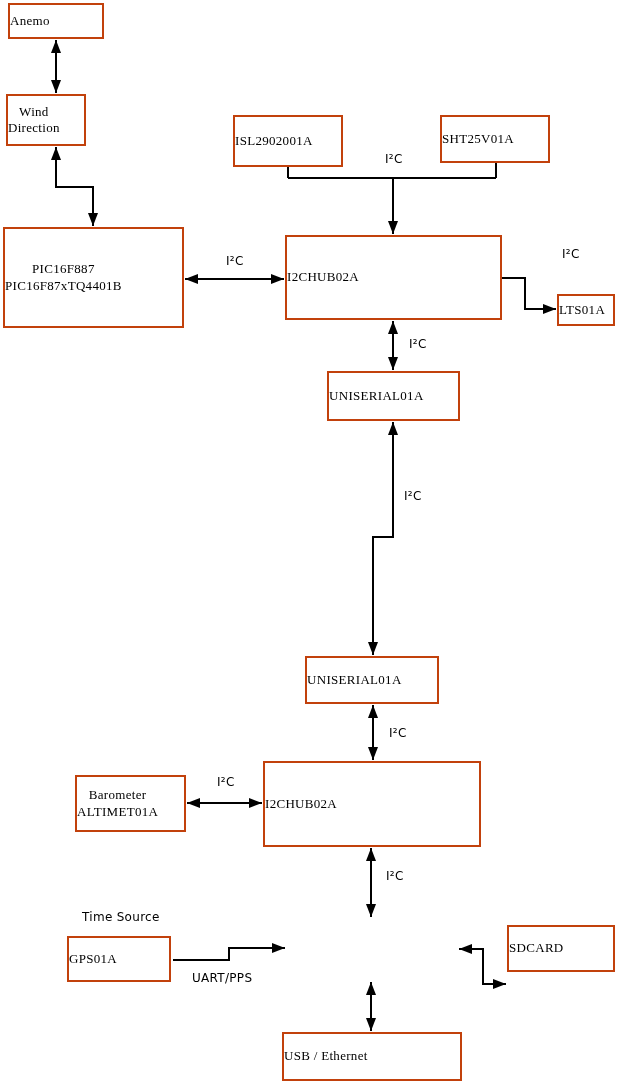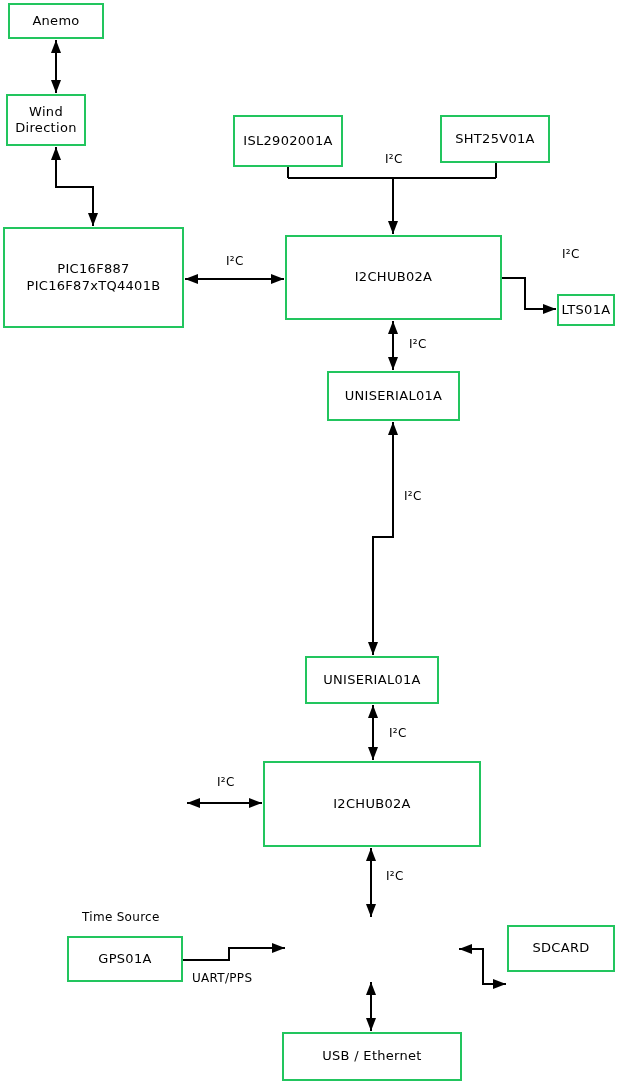--- a/index.html
+++ b/index.html
@@ -8,26 +8,27 @@
     width:640px;height:1089px;
     background:#ffffff;
     font-family:"DejaVu Sans","Liberation Sans",sans-serif;
     color:#000000;
     overflow:hidden;
   }
   svg.wires{position:absolute;left:0;top:0;width:640px;height:1089px;}
   .node{
     position:absolute;
     box-sizing:border-box;
-    border:2px solid #22c55e;
+    border:2px solid #c2410c;
     background:#ffffff;
-    display:flex;align-items:center;justify-content:center;
+    display:flex;align-items:center;
     text-align:center;
     font-size:13px;
     line-height:1.25;
+    font-family:Liberation Serif, serif;
   }
   .node .node-label{white-space:pre-line;letter-spacing:0.3px;}
   .lbl{
     position:absolute;
     font-size:12px;
     line-height:14px;
     white-space:nowrap;
     letter-spacing:0.3px;
   }
 </style>
@@ -104,26 +105,30 @@
   </div>
 
   <div class="node" style="left:327px;top:371px;width:133px;height:50px">
     <span class="node-label">UNISERIAL01A</span>
   </div>
 
   <div class="node" style="left:305px;top:656px;width:134px;height:48px">
     <span class="node-label">UNISERIAL01A</span>
   </div>
 
+  <div class="node" style="left:75px;top:775px;width:111px;height:57px">
+    <span class="node-label">Barometer
+ALTIMET01A</span>
+  </div>
 
   <div class="node" style="left:263px;top:761px;width:218px;height:86px">
     <span class="node-label">I2CHUB02A</span>
   </div>
 
-  <div class="node" style="left:67px;top:936px;width:116px;height:46px">
+  <div class="node" style="left:67px;top:936px;width:104px;height:46px">
     <span class="node-label">GPS01A</span>
   </div>
 
 
   <div class="node" style="left:507px;top:925px;width:108px;height:47px">
     <span class="node-label">SDCARD</span>
   </div>
 
   <div class="node" style="left:282px;top:1032px;width:180px;height:49px">
     <span class="node-label">USB / Ethernet</span>

